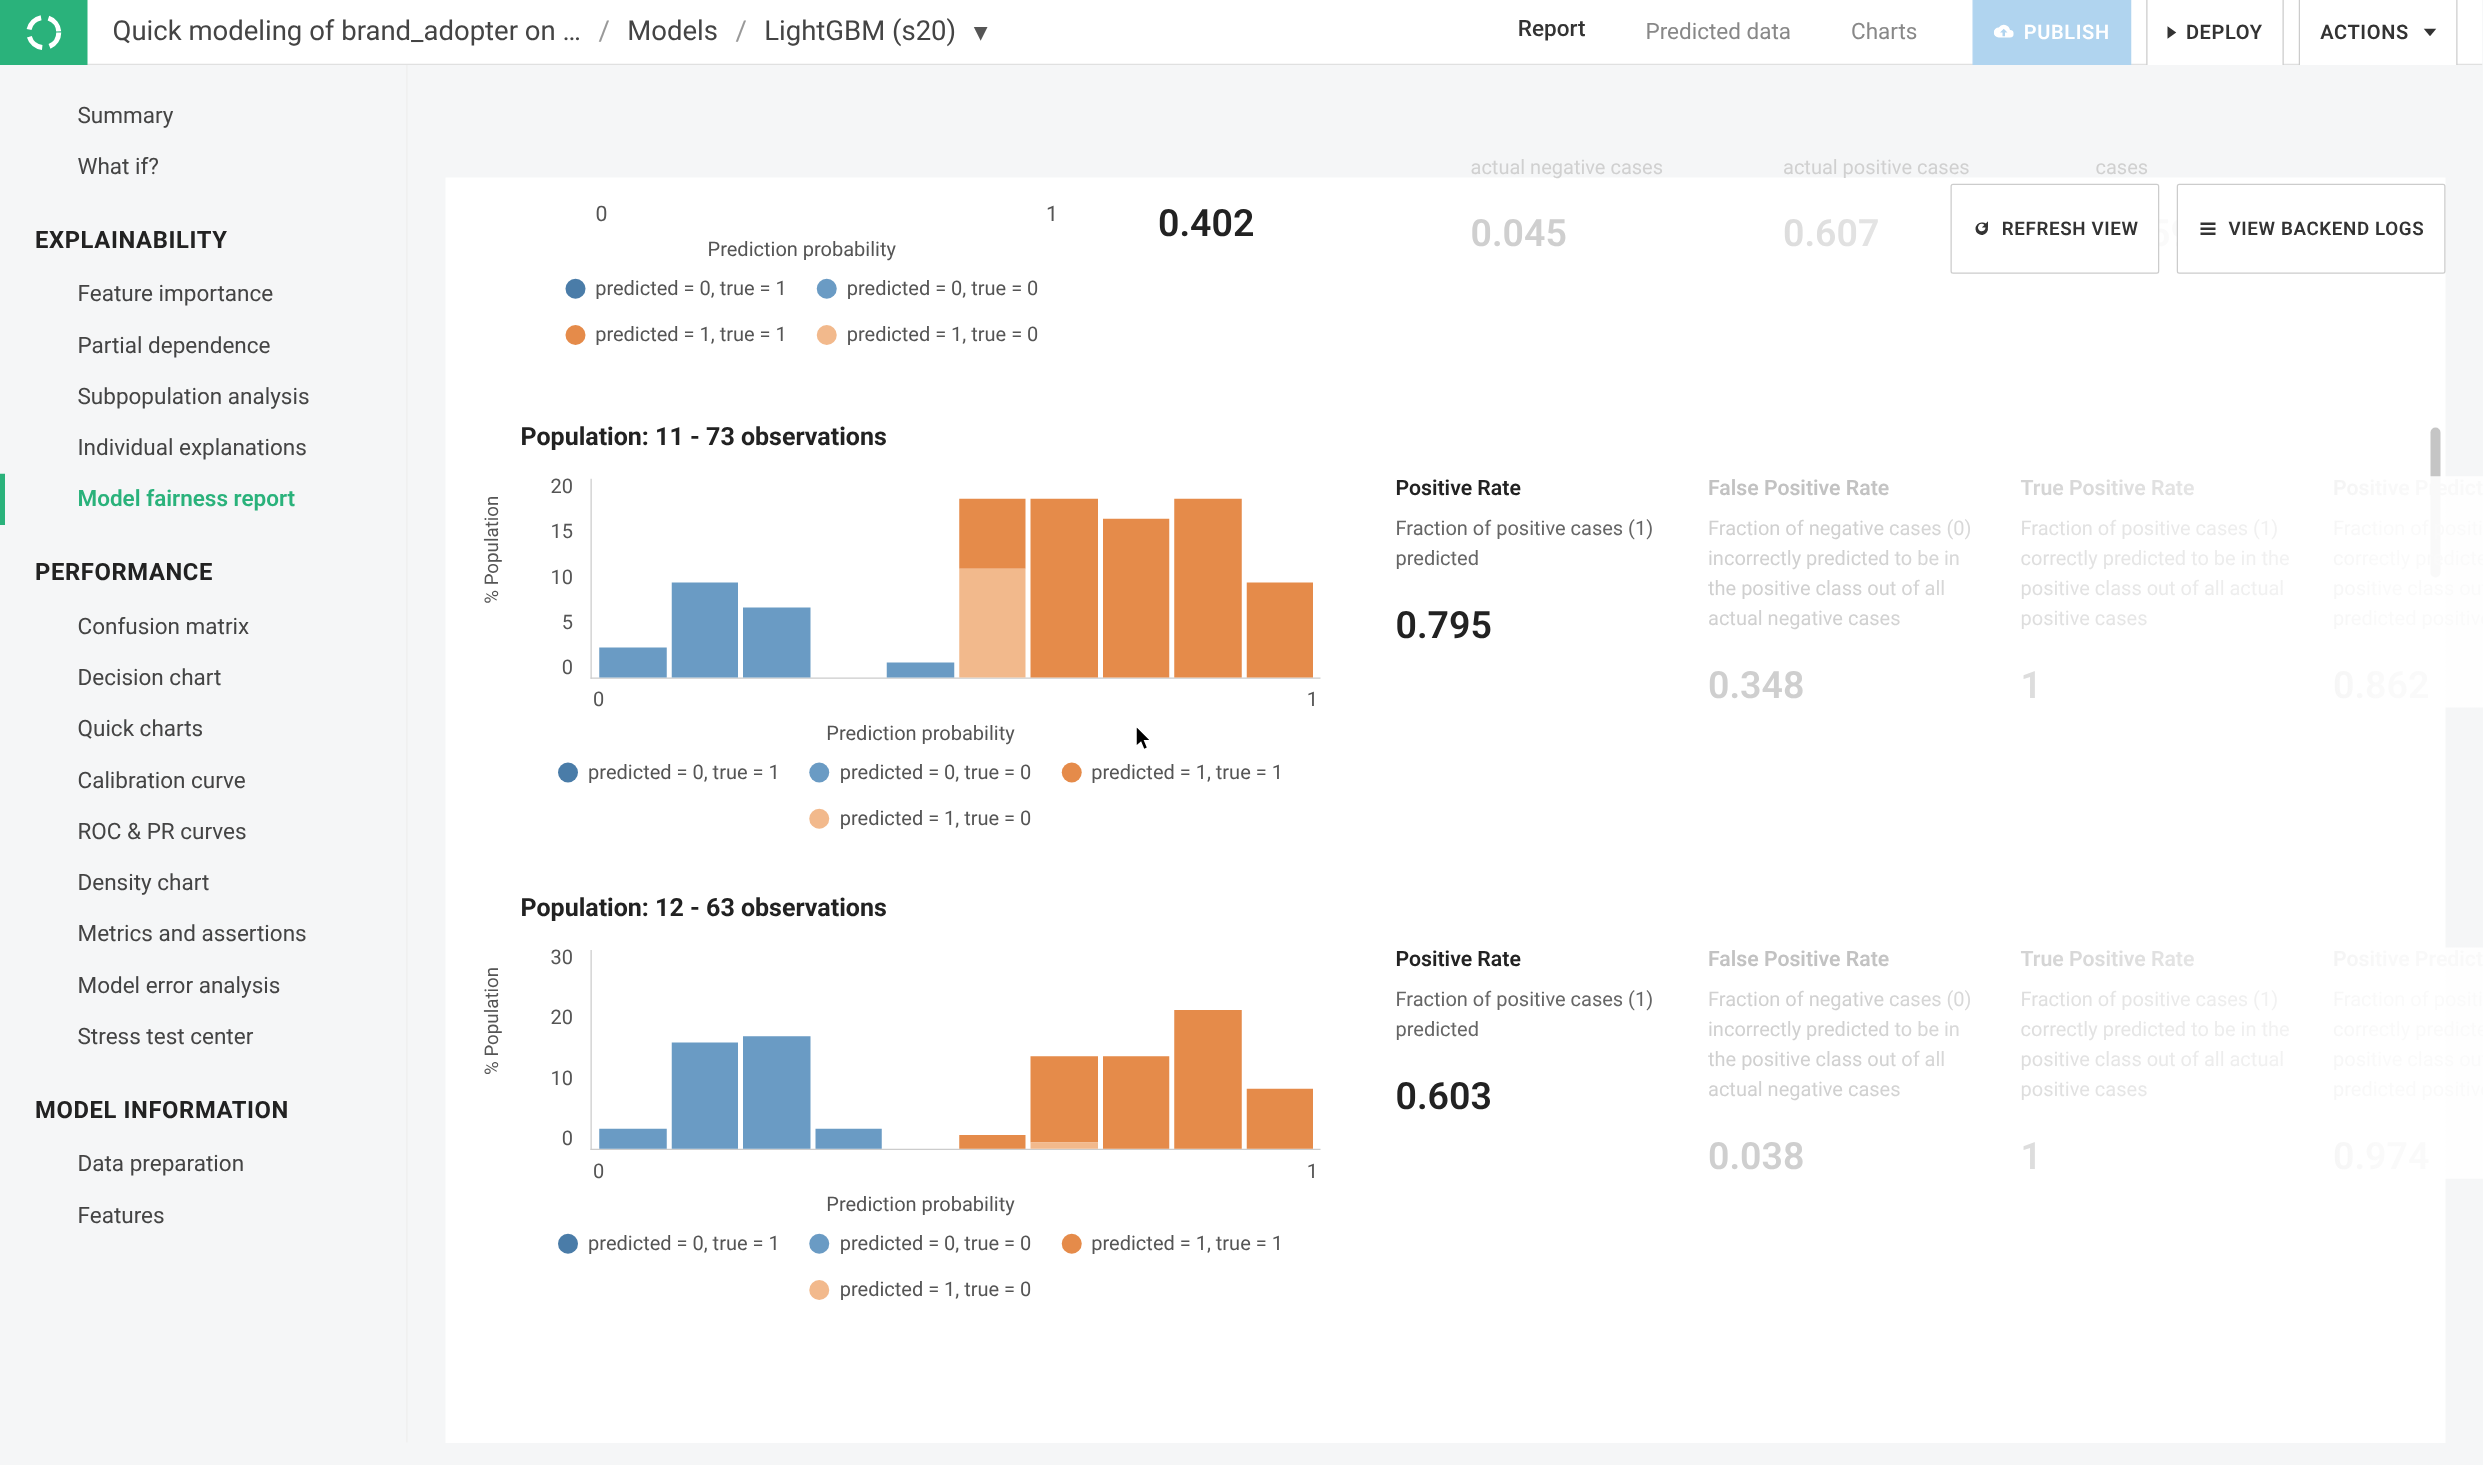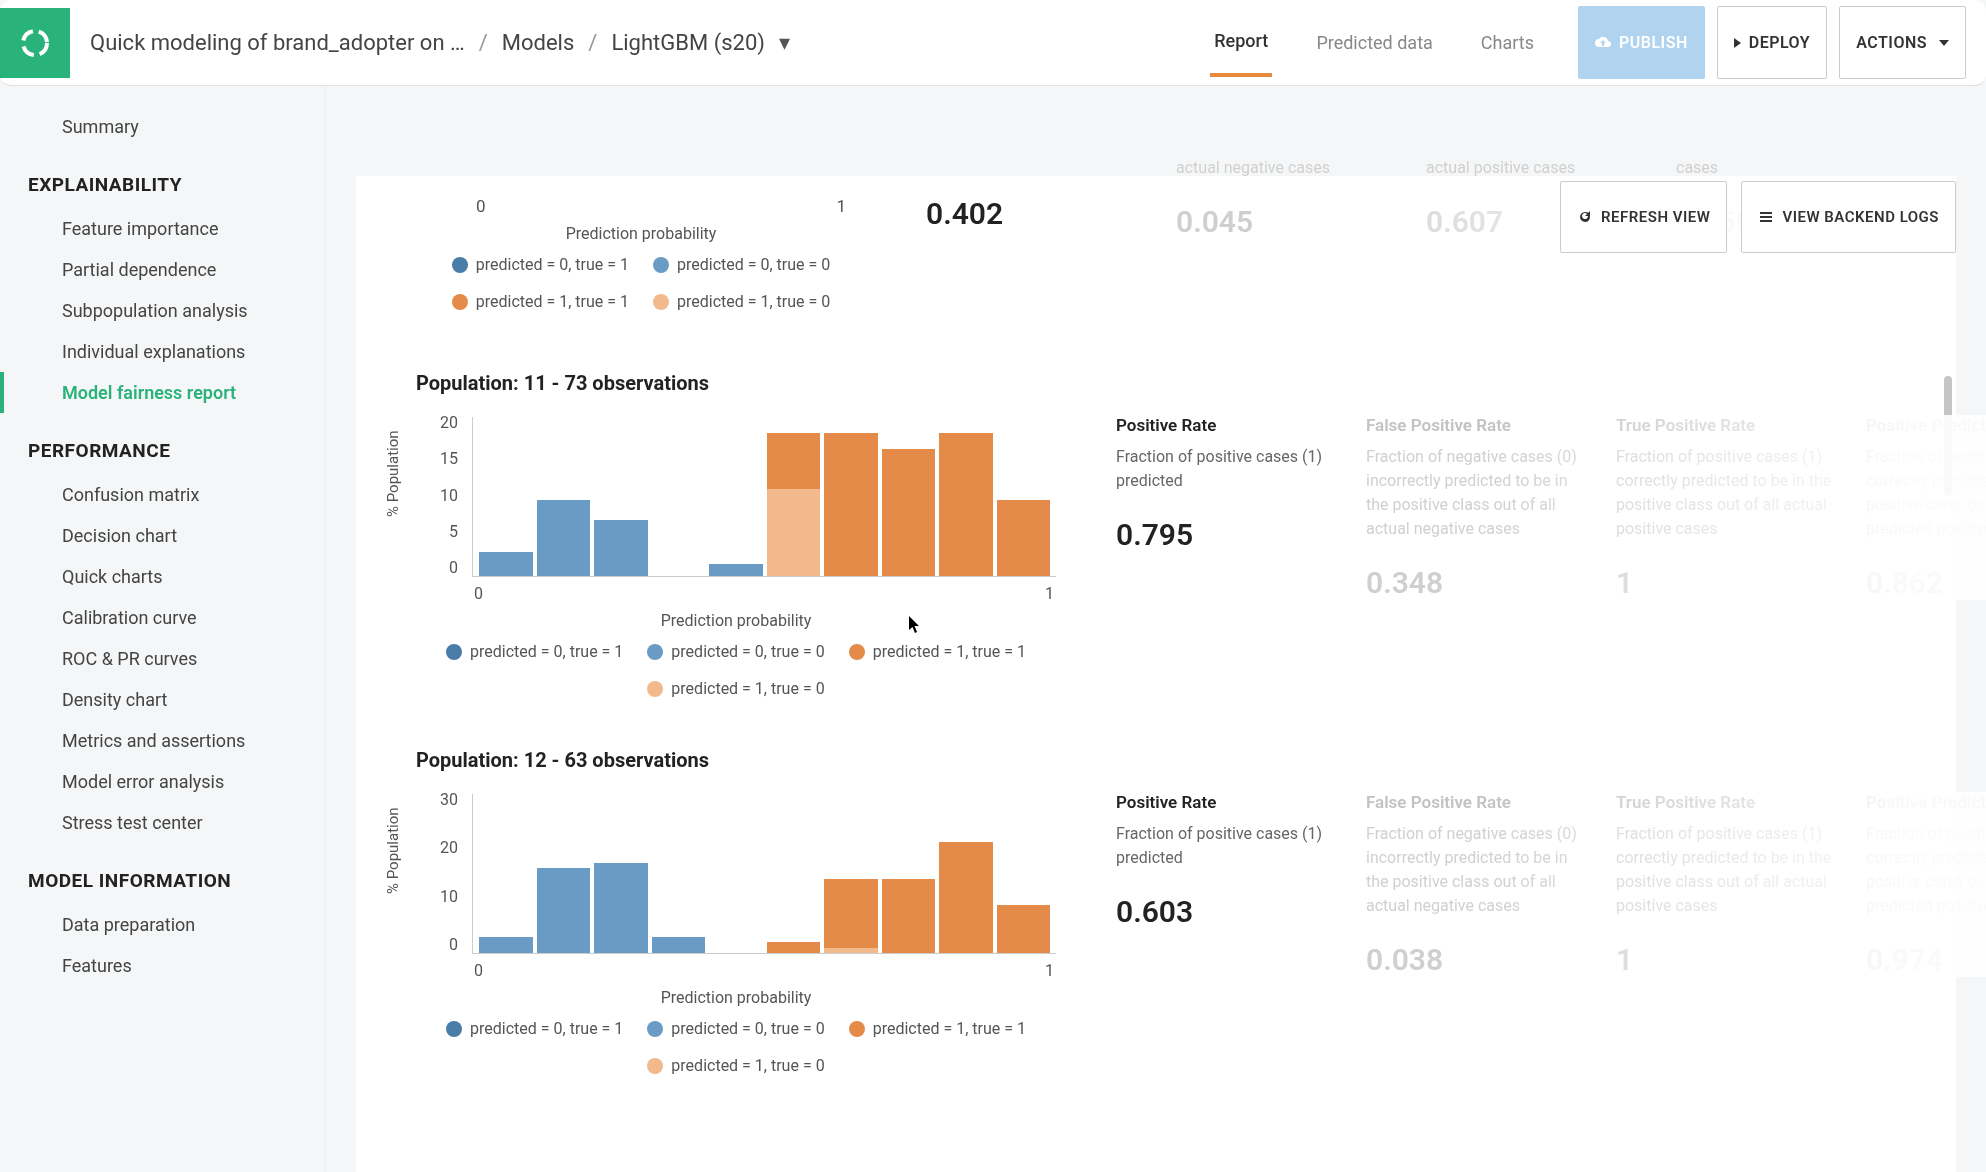--- a/index.html
+++ b/index.html
@@ -3,22 +3,22 @@
 <meta charset="utf-8">
 <style>
   * { box-sizing: border-box; margin: 0; padding: 0; }
   body {
     font-family: -apple-system, BlinkMacSystemFont, "Segoe UI", Roboto, sans-serif;
     font-size: 14px; color: #333; background: #f5f6f7;
     width: 1986px; height: 1172px; overflow: hidden;
   }
   
   .topbar {
-    height: 86px; background: #fff; border-bottom: 1px solid #e0e0e0;
-    display: flex; align-items: center; border-radius: 11px;
+    height: 52px; background: #fff; border-bottom: 1px solid #e0e0e0;
+    display: flex; align-items: center;
   }
   .logo {
     width: 70px; height: 70px; background: #2ab27b;
     display: flex; align-items: center; justify-content: center;
   }
   .logo svg { width: 32px; height: 32px; }
   .breadcrumbs {
     flex: 1; display: flex; align-items: center; padding: 0 20px;
     font-size: 22px; color: #444; font-weight: 400;
   }
@@ -154,20 +154,21 @@
       <span>ACTIONS</span>
       <span class="caret"></span>
     </div>
   </div>
 </div>
 
 <div class="shell">
 
   <div class="sidebar">
     <div class="side-item">Summary</div>
+    <div class="side-item">What if?</div>
 
     <div class="side-header">EXPLAINABILITY</div>
     <div class="side-item">Feature importance</div>
     <div class="side-item">Partial dependence</div>
     <div class="side-item">Subpopulation analysis</div>
     <div class="side-item">Individual explanations</div>
     <div class="side-item active">Model fairness report</div>
 
     <div class="side-header">PERFORMANCE</div>
     <div class="side-item">Confusion matrix</div>

